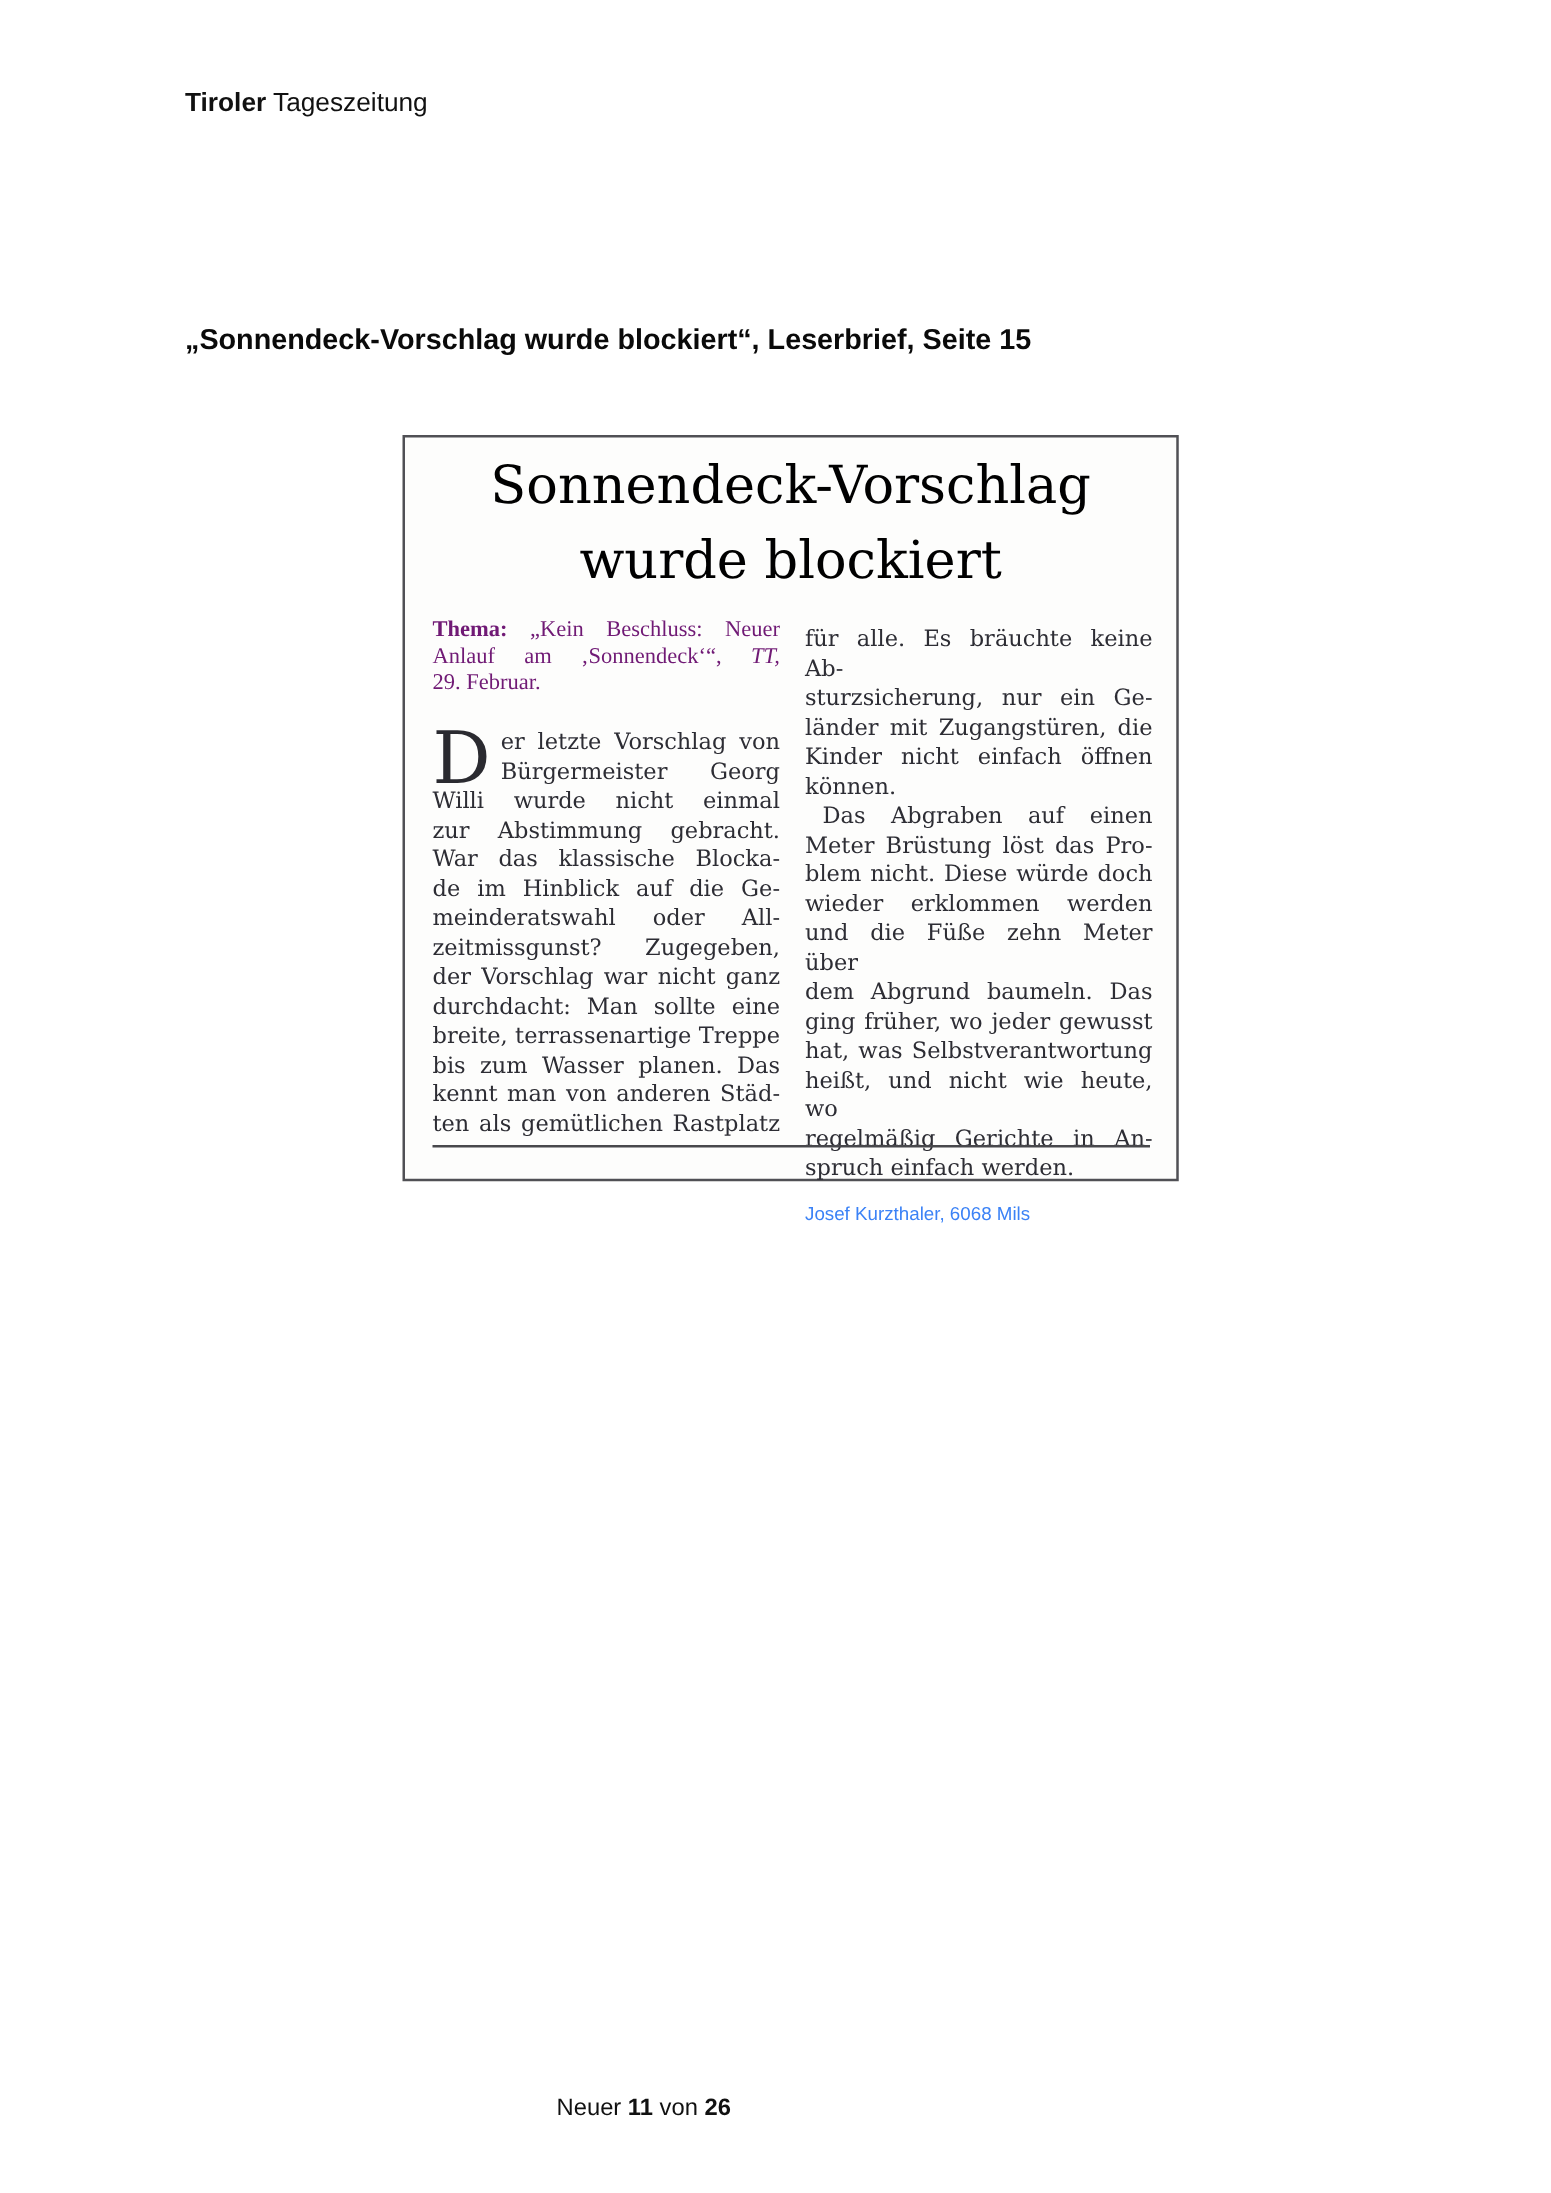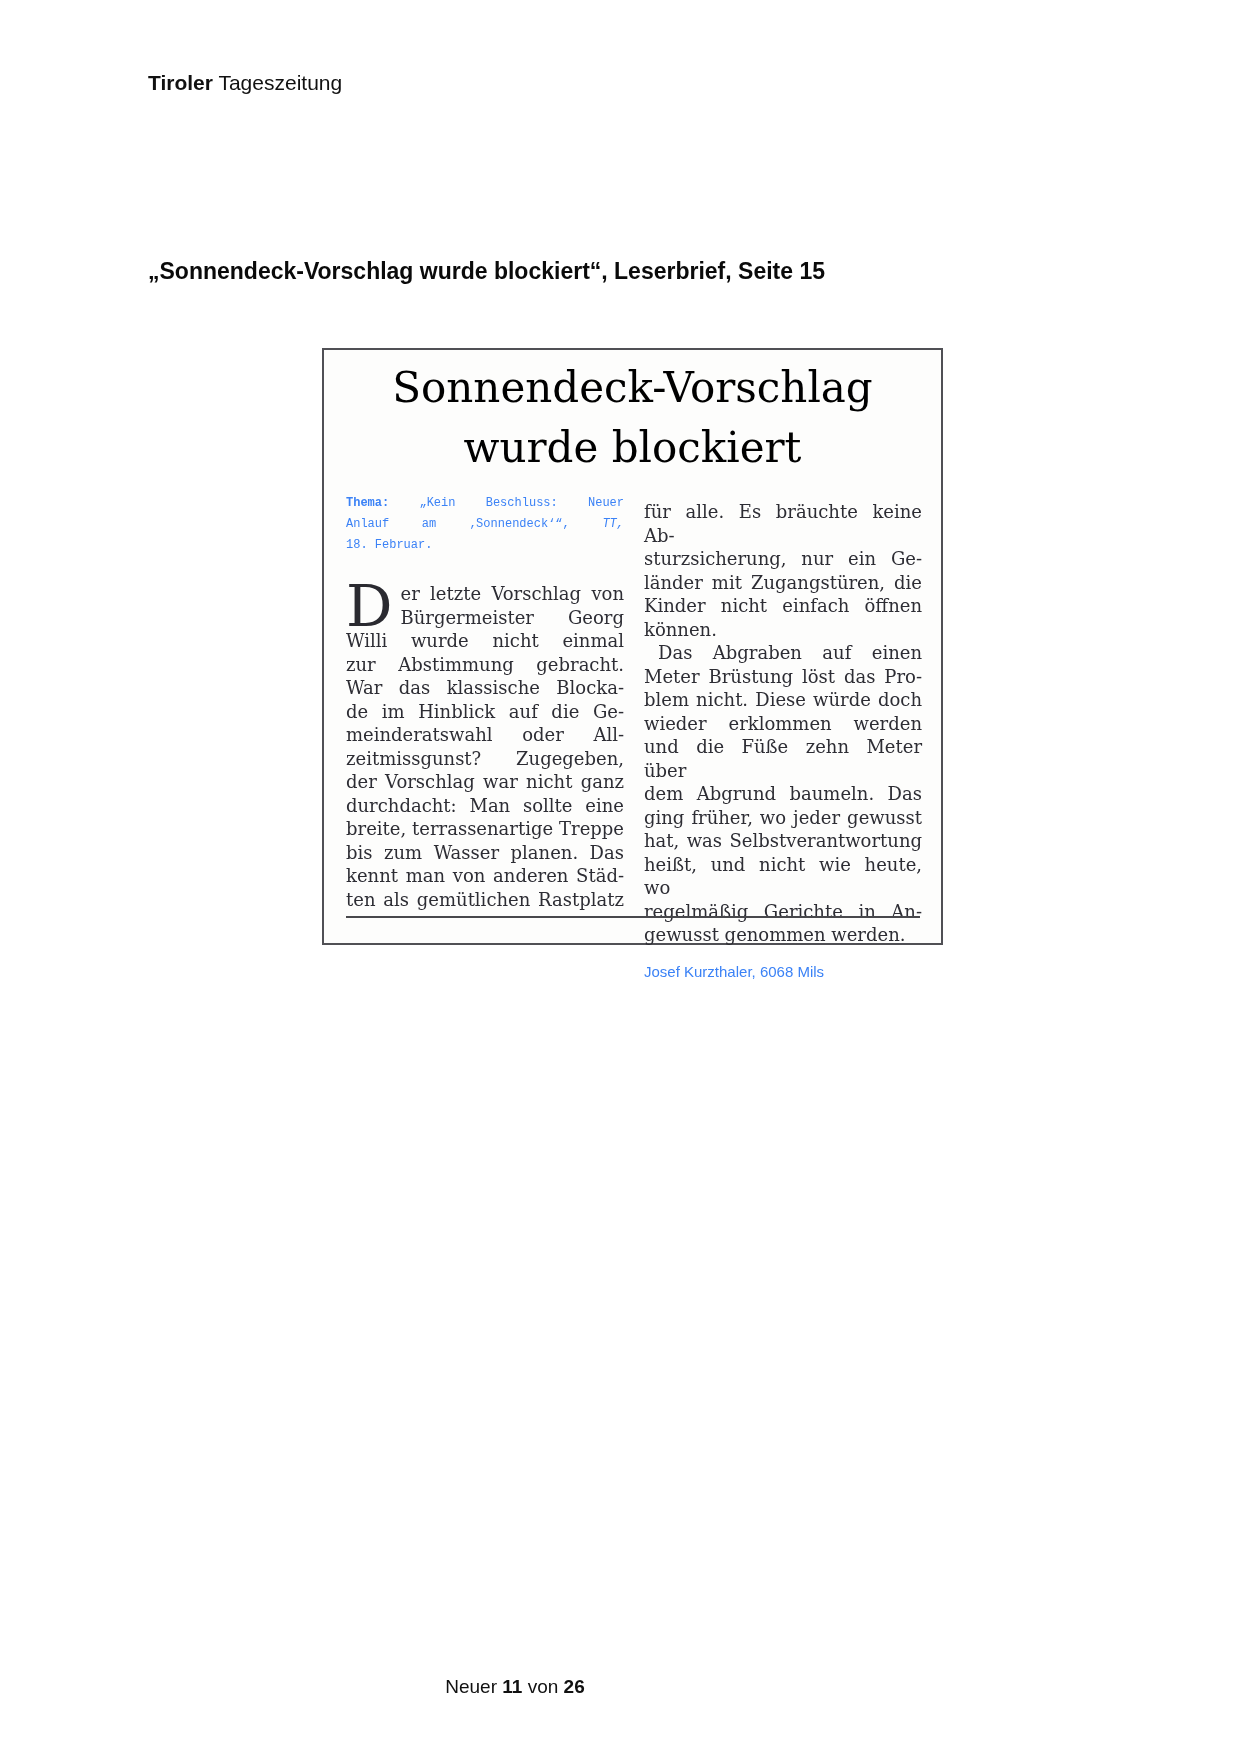--- a/index.html
+++ b/index.html
@@ -34,22 +34,22 @@
     position:absolute;left:0;right:0;top:8px;
     text-align:center;
     font-family:"DejaVu Serif",serif;
     font-size:42px;line-height:60px;
     color:#000000;
   }
   .col{position:absolute;width:278px;}
   .col-left{left:22px;top:143px;}
   .col-right{left:320px;top:150px;}
   .thema{
-    font-family:Liberation Mono, monospace;
-    font-size:12px;line-height:21px;color:#3b82f6;
+    font-family:Liberation Serif, serif;
+    font-size:18px;line-height:21px;color:#701a75;
   }
   .thema .tline{text-align:justify;text-align-last:justify;}
   .thema .tline.last{text-align-last:left;}
   .thema .b{font-weight:bold;}
   .thema .i{font-style:italic;}
   .body-serif{
     font-family:"DejaVu Serif",serif;
     font-size:18px;line-height:23.5px;color:#2d2d34;
   }
   .body-left{margin-top:26px;}
@@ -94,21 +94,21 @@
   <div class="clipping">
     <div class="art-headline">
       <div>Sonnendeck-Vorschlag</div>
       <div>wurde blockiert</div>
     </div>
 
     <div class="col col-left">
       <div class="thema" id="thema">
           <div class="tline"><span class="b">Thema:</span><span> „Kein Beschluss: Neuer</span></div>
           <div class="tline"><span>Anlauf am ‚Sonnendeck‘“, </span><span class="i">TT,</span></div>
-          <div class="tline last"><span>18. Februar.</span></div>
+          <div class="tline last"><span>29. Februar.</span></div>
         </div>
       <div class="body-serif body-left" id="body-left">
         <div class="dropcap">D</div>
       <div class="line">er letzte Vorschlag von</div>
           <div class="line">Bürgermeister Georg</div>
           <div class="line">Willi wurde nicht einmal</div>
           <div class="line">zur Abstimmung gebracht.</div>
           <div class="line">War das klassische Blocka-</div>
           <div class="line">de im Hinblick auf die Ge-</div>
           <div class="line">meinderatswahl oder All-</div>
@@ -132,21 +132,21 @@
           <div class="line indent">Das Abgraben auf einen</div>
           <div class="line">Meter Brüstung löst das Pro-</div>
           <div class="line">blem nicht. Diese würde doch</div>
           <div class="line">wieder erklommen werden</div>
           <div class="line">und die Füße zehn Meter über</div>
           <div class="line">dem Abgrund baumeln. Das</div>
           <div class="line">ging früher, wo jeder gewusst</div>
           <div class="line">hat, was Selbstverantwortung</div>
           <div class="line">heißt, und nicht wie heute, wo</div>
           <div class="line">regelmäßig Gerichte in An-</div>
-          <div class="line last">gewusst genommen werden.</div>
+          <div class="line last">spruch einfach werden.</div>
         </div>
       <div class="signature">Josef Kurzthaler, 6068 Mils</div>
     </div>
 
     <div class="sig-rule"></div>
   </div>
 
   <div class="doc-footer">
     <span>Neuer </span><span class="b">11</span><span> von </span><span class="b">26</span>
   </div>

